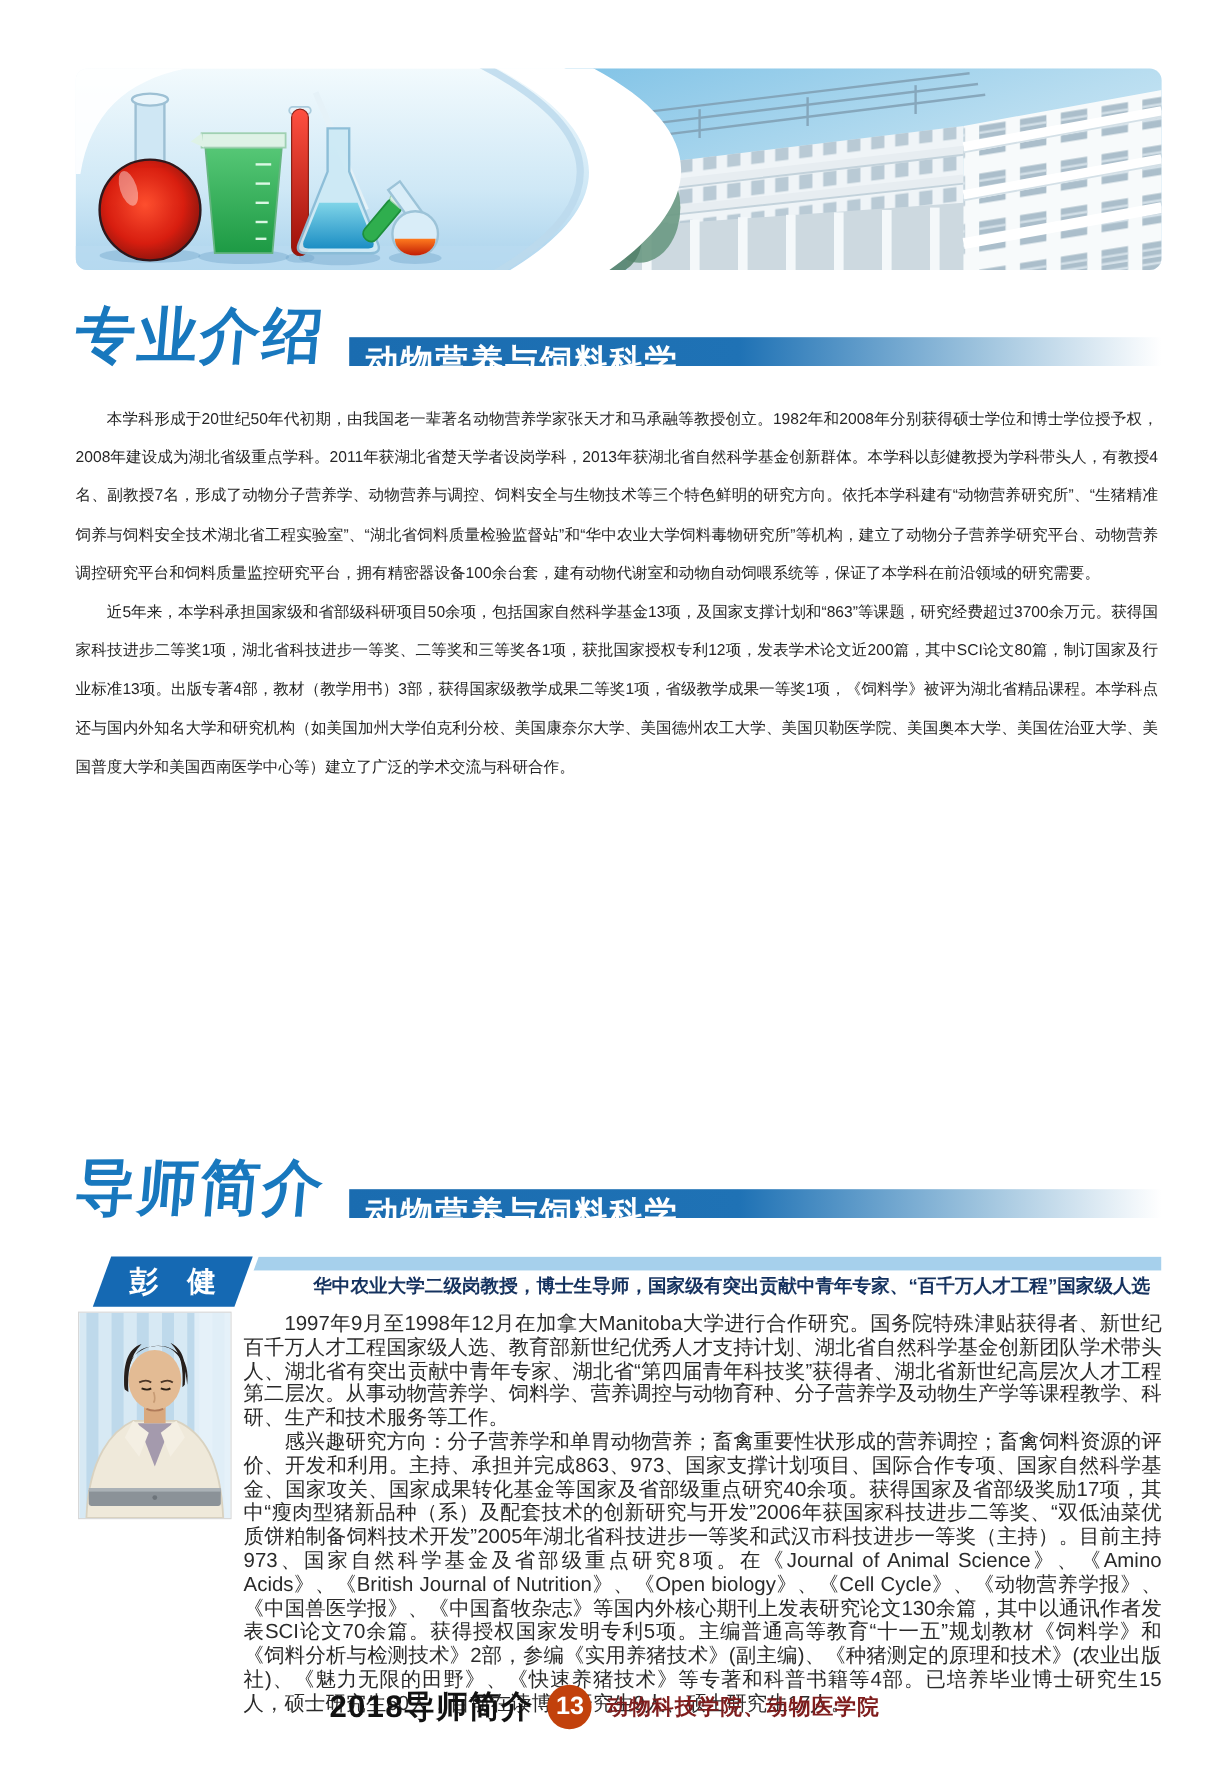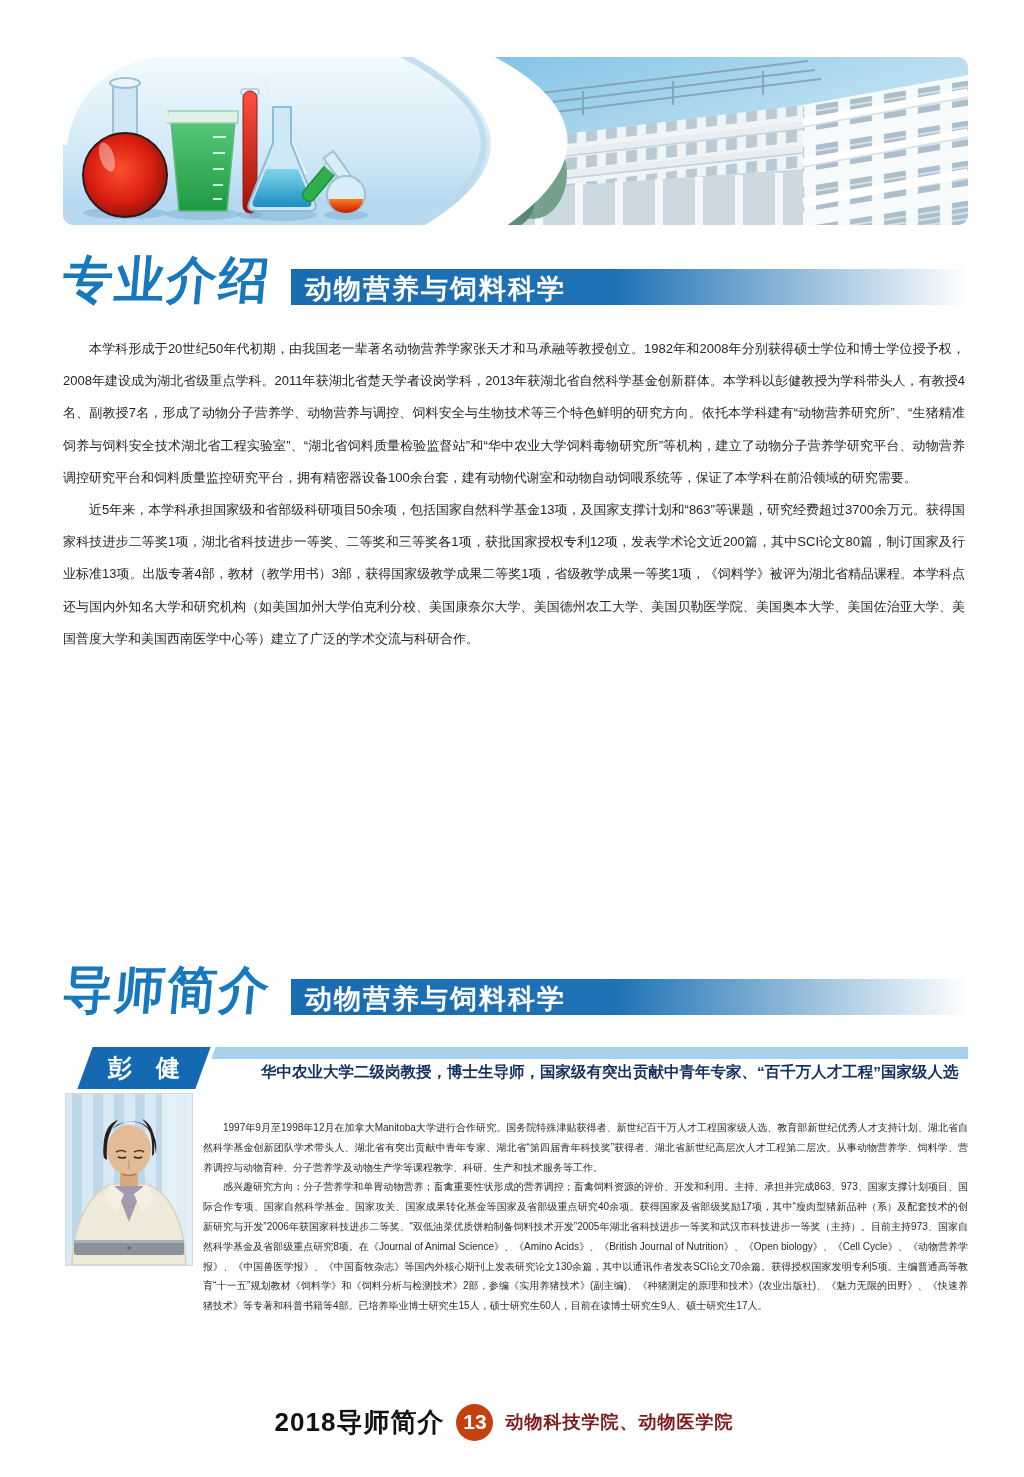--- a/index.html
+++ b/index.html
@@ -10,21 +10,21 @@
   
   .hero{position:absolute;left:63px;top:57px;width:905px;height:168px;}
   .hero svg{display:block;}
   
   .section-head{position:absolute;left:63px;width:905px;display:flex;align-items:flex-end;}
   .big-title{
     color:#1878be;font-size:50px;font-weight:900;letter-spacing:2px;line-height:1;
     transform:skewX(-5deg);white-space:nowrap;margin-right:20px;
   }
   .title-banner{
-    height:36px;flex:1;box-sizing:border-box;padding-left:14px;letter-spacing:2px;
+    height:24px;flex:1;box-sizing:border-box;padding-left:14px;letter-spacing:2px;
     background:linear-gradient(90deg,#1a6cb0 0%,#1f72b5 48%,#9fc4de 78%,#ffffff 100%);
     color:#ffffff;font-size:27px;font-weight:bold;line-height:40px;white-space:nowrap;
   }
   
   .intro{
     position:absolute;left:63px;top:333px;width:902px;
     font-size:13px;line-height:32.2px;text-align:justify;color:#252525;
   }
   .intro p{margin:0;text-indent:2em;}
   
@@ -42,21 +42,21 @@
     transform:skewX(20deg);color:#ffffff;font-size:24px;font-weight:900;white-space:nowrap;
   }
   .prof-summary{
     position:absolute;left:198px;top:17px;width:770px;
     color:#15325f;font-size:15.5px;font-weight:bold;white-space:nowrap;
   }
   
   .profile{position:absolute;left:65px;top:1093px;width:903px;display:flex;}
   .photo{width:128px;height:173px;flex:0 0 auto;border:1px solid #d8d8d8;box-sizing:border-box;}
   .bio{
-    margin-left:10px;flex:1;font-size:10px;line-height:19.8px;text-align:justify;color:#2a2a2a;margin-top:25px;
+    margin-left:10px;flex:1;font-size:17px;line-height:19.8px;text-align:justify;color:#2a2a2a;
   }
   .bio p{margin:0;text-indent:2em;}
   
   .footer{
     position:absolute;left:0;top:1399px;width:1008px;height:46px;
     display:flex;align-items:center;justify-content:center;gap:12px;
   }
   .footer-label{font-size:26px;font-weight:900;color:#121212;letter-spacing:1px;}
   .page-badge{
     width:37px;height:37px;border-radius:50%;background:#c2410c;color:#ffffff;

